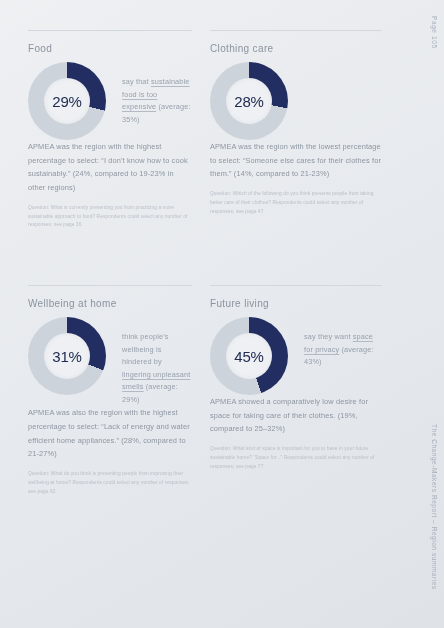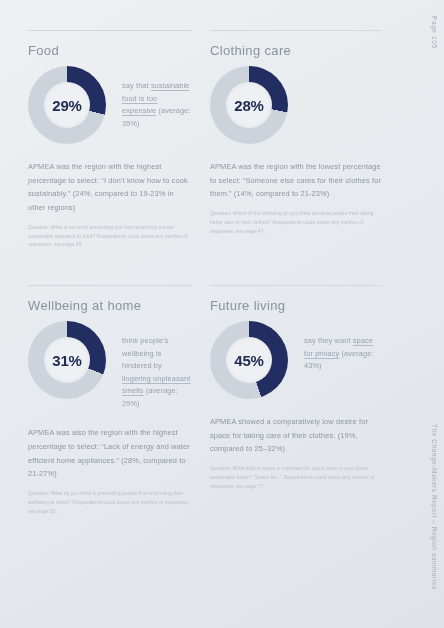--- a/index.html
+++ b/index.html
@@ -69,21 +69,21 @@
     padding-right: 22px;
   }
 
   .panel-divider {
     height: 1px;
     background: #d3d8de;
     margin-bottom: 12px;
   }
 
   .panel-title {
-    font-size: 13px;
+    font-size: 10px;
     color: #8a93a0;
     letter-spacing: 0.35px;
     margin: 0 0 8px 0;
     font-weight: 400;
   }
 
   
   .stat-block {
     display: flex;
     align-items: flex-start;
@@ -111,42 +111,42 @@
     height: 46px;
     border-radius: 50%;
     background: #eef0f3;
     box-shadow: 0 0 4px rgba(150,160,175,0.14) inset;
     display: flex;
     align-items: center;
     justify-content: center;
   }
   .donut .value {
     font-size: 15px;
-    font-weight: 700;
+    font-weight: 400;
     color: #202c52;
     letter-spacing: -0.2px;
   }
 
   .callout {
     margin-left: 16px;
     padding-top: 14px;
     font-size: 7.3px;
     line-height: 1.72;
     color: #98a1ad;
     letter-spacing: 0.15px;
   }
   .callout .u {
     text-decoration: underline;
     text-underline-offset: 1.5px;
     text-decoration-color: #b2bac5;
   }
 
   
   .body-copy {
-    margin-top: 16px;
+    margin-top: 0;
     font-size: 7.4px;
     line-height: 1.85;
     color: #8d96a2;
     letter-spacing: 0.12px;
   }
 
   .source-note {
     margin-top: 9px;
     font-size: 4.8px;
     line-height: 1.85;

